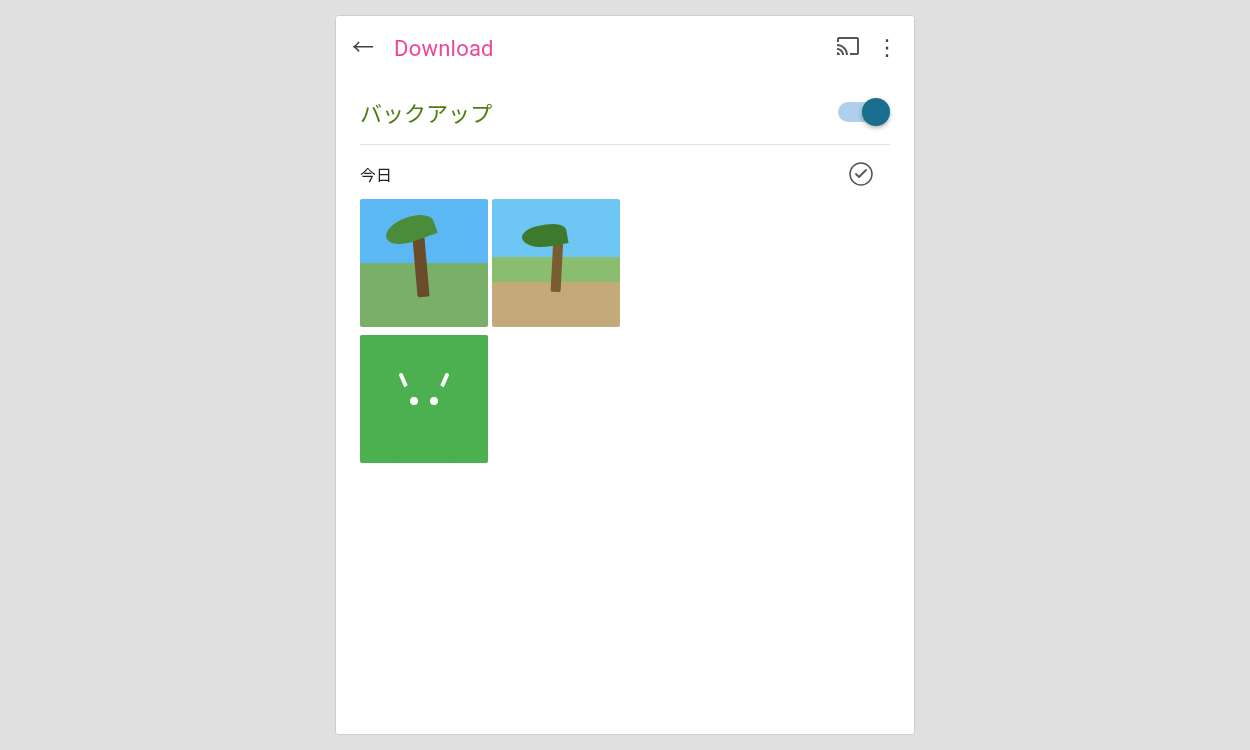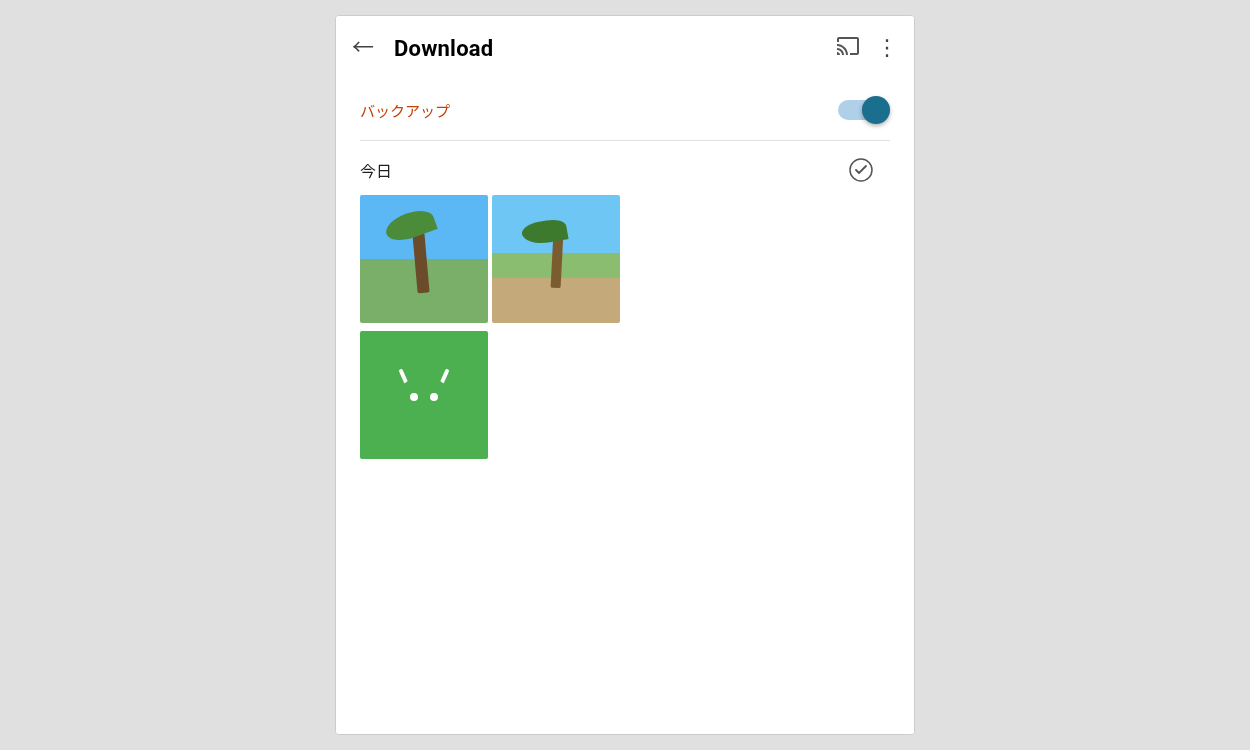--- a/index.html
+++ b/index.html
@@ -36,22 +36,22 @@
     }
     .toolbar-back {
       font-size: 22px;
       color: #444;
       cursor: pointer;
       margin-right: 20px;
       line-height: 1;
     }
     .toolbar-title {
       font-size: 22px;
-      font-weight: 700;
-      color: #000000;
+      font-weight: 400;
+      color: #ec4899;
       flex: 1;
       letter-spacing: 0.01em;
     }
     .toolbar-actions {
       display: flex;
       align-items: center;
       gap: 16px;
     }
     .toolbar-icon {
       font-size: 22px;
@@ -68,22 +68,22 @@
     }
 
     
     .backup-row {
       display: flex;
       align-items: center;
       padding: 16px 24px;
       justify-content: space-between;
     }
     .backup-label {
-      font-size: 15px;
-      color: #c2410c;
+      font-size: 22px;
+      color: #4d7c0f;
       font-family: 'Noto Sans JP', sans-serif;
     }
 
     
     .toggle-wrapper {
       position: relative;
       width: 52px;
       height: 28px;
     }
     .toggle-track {

